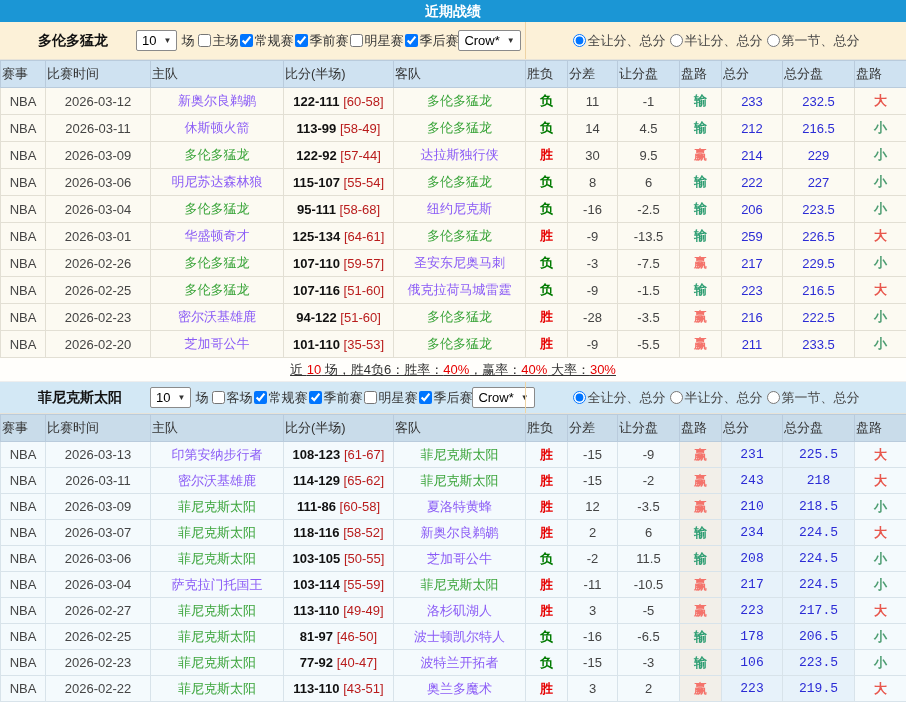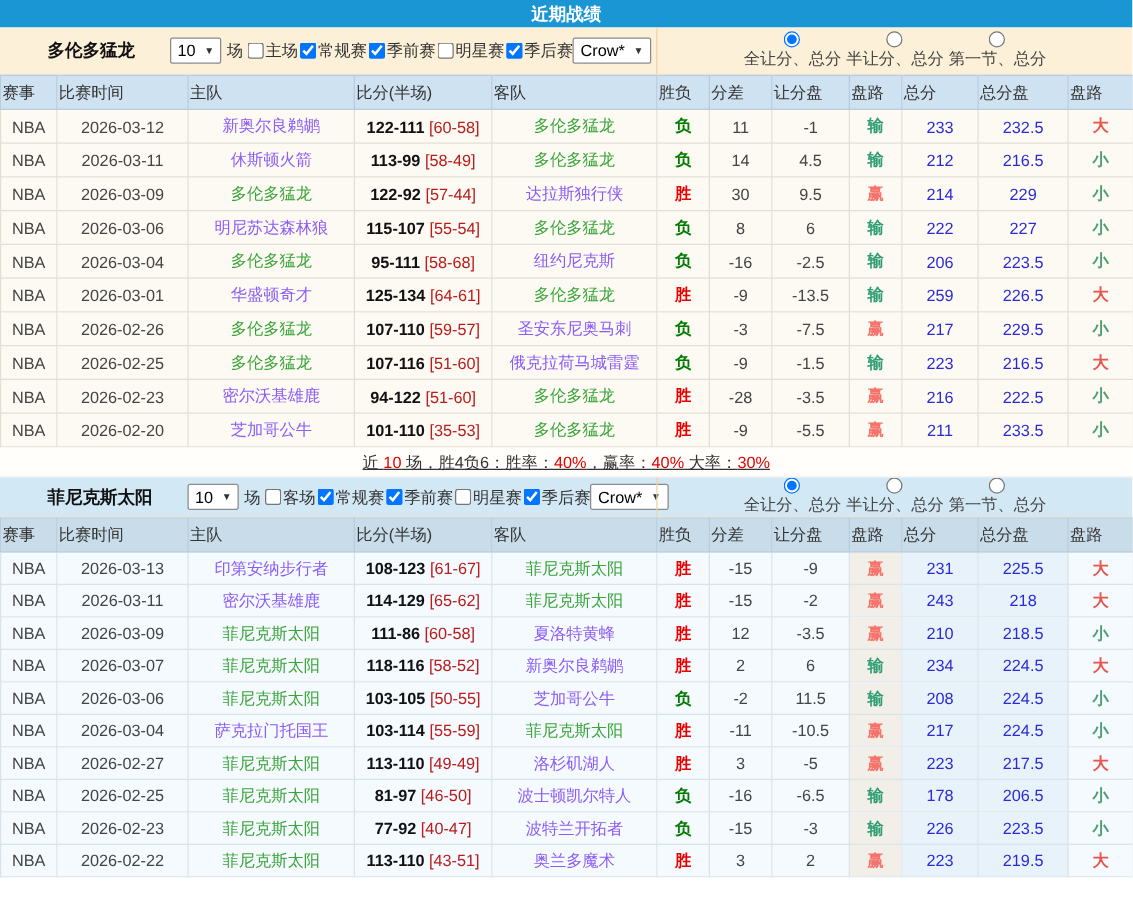--- a/index.html
+++ b/index.html
@@ -21,38 +21,38 @@
   .team-title { font-weight:bold; font-size:14px; color:#111; margin:0 28px 0 38px; white-space:nowrap; }
   .selbox {
     display:inline-flex; align-items:center; gap:7px; background:#fff;
     border:1px solid #8a8a8a; border-radius:2px; padding:1px 5px; height:21px;
     font-size:13px; color:#000; cursor:default; white-space:nowrap;
   }
   .selbox .arrow { font-size:8px; color:#333; }
   .unit { margin:0 2px 0 4px; color:#333; }
   .chk { display:inline-flex; align-items:center; margin-left:2px; white-space:nowrap; color:#333; }
   .chk input { width:13px; height:13px; margin:0 1px 0 0; }
-  .rad { display:inline-flex; align-items:center; margin:0 2px; white-space:nowrap; color:#444;flex-direction:column; }
+  .rad { display:inline-flex; align-items:center; margin:0 2px; white-space:nowrap; color:#444; }
   .rad input { width:13px; height:13px; margin:0 2px 0 0; }
   
   table { border-collapse:collapse; table-layout:fixed; width:906px; }
   th {
     height:27px; font-weight:normal; color:#333; font-size:13px;
     border:1px solid #b9cbdc; text-align:left;
   }
   .s0 th { background:#cfe2f1; }
   .s1 th { background:#c9dcea; }
   td {
     height:27px; text-align:center; border:1px solid #dddbd2;
     font-size:13px; color:#444; overflow:hidden; white-space:nowrap;
   }
   .s0 td { background:#fcfaf2; border-color:#e2dfd4; }
   .s1 td { background:#f4fafd; border-color:#d8e3ea; height:26px; }
   .s1 td.c-hres { background:#f2efe9; }
-  .s1 td.c-total, .s1 td.c-totline { background:#e7f2fa; }
+  .s1 td.c-total, .s1 td.c-totline { background:#e7f2fa;font-family:Liberation Mono, monospace; }
   .team { color:#8b5cf6; }
   .team.focus { color:#39a439; }
   .score { font-weight:bold; color:#111; }
   .half { color:#b91c1c; }
   .r-win { color:#e60000; font-weight:bold; }
   .r-lose { color:#007a00; font-weight:bold; }
   .h-win { color:#f4736b; font-weight:bold; }
   .h-lose { color:#2f9e73; font-weight:bold; }
   .o-da { color:#e8574d; font-weight:bold; }
   .o-xiao { color:#4d9d72; font-weight:bold; }
@@ -490,21 +490,21 @@
           <tr>
             <td class="c-league">NBA</td>
             <td class="c-date">2026-02-23</td>
             <td class="c-home"><span class="team focus">菲尼克斯太阳</span></td>
             <td class="c-score"><span class="score">77-92</span> <span class="half">[40-47]</span></td>
             <td class="c-away"><span class="team">波特兰开拓者</span></td>
             <td class="c-res"><span class="r-lose">负</span></td>
             <td class="c-diff">-15</td>
             <td class="c-hcp">-3</td>
             <td class="c-hres"><span class="h-lose">输</span></td>
-            <td class="c-total"><span class="num-blue">226</span></td>
+            <td class="c-total"><span class="num-blue">106</span></td>
             <td class="c-totline"><span class="num-blue">223.5</span></td>
             <td class="c-ou"><span class="o-xiao">小</span></td>
           </tr>
           <tr>
             <td class="c-league">NBA</td>
             <td class="c-date">2026-02-22</td>
             <td class="c-home"><span class="team focus">菲尼克斯太阳</span></td>
             <td class="c-score"><span class="score">113-110</span> <span class="half">[43-51]</span></td>
             <td class="c-away"><span class="team">奥兰多魔术</span></td>
             <td class="c-res"><span class="r-win">胜</span></td>

